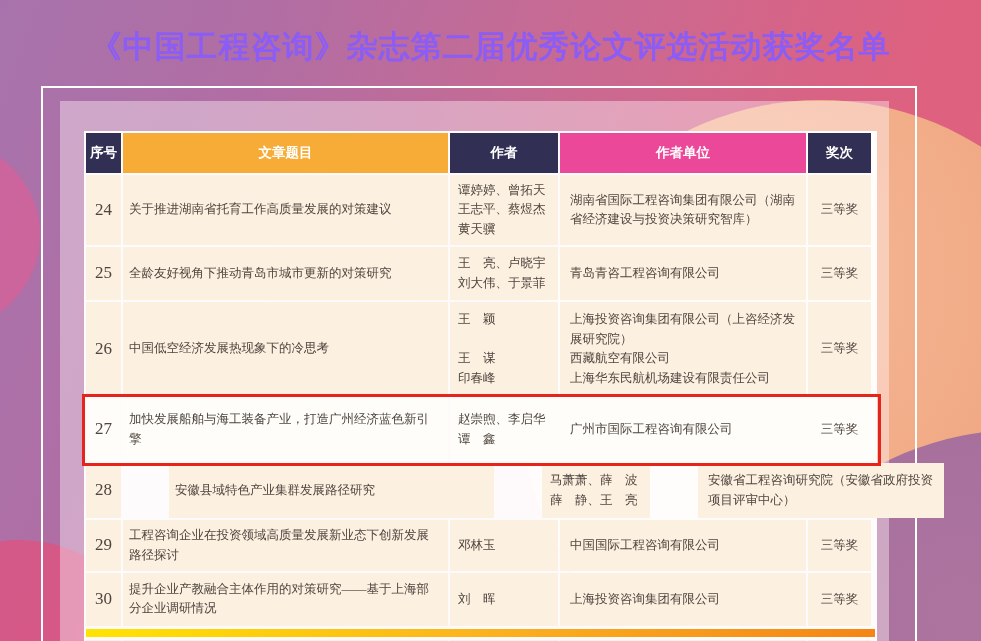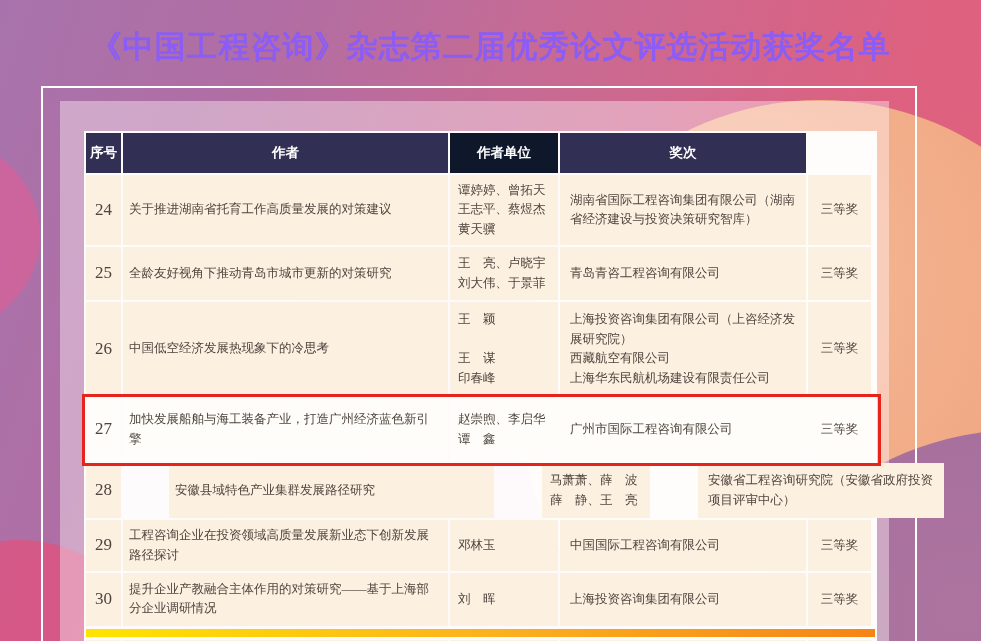--- a/index.html
+++ b/index.html
@@ -96,22 +96,23 @@
 <div class="circle circle-pink-bl"></div>
 
 <div class="frame"></div>
 <div class="panel"></div>
 
 <div class="page-title" style="color: #8b5cf6;">《中国工程咨询》杂志第二届优秀论文评选活动获奖名单</div>
 
 <div class="award-table">
     <div class="trow hrow">
       <div class="cell c-no navy" style="background: rgb(49, 47, 84);">序号</div>
+      <div class="cell c-title orange" style="background: rgb(248, 172, 56);">文章题目</div>
       <div class="cell c-auth navy" style="background: rgb(49, 47, 84);">作者</div>
-      <div class="cell c-org orange" style="background: #0f172a;">作者单位</div>
+      <div class="cell c-org orange" style="background: #ec4899;">作者单位</div>
       <div class="cell c-award navy" style="background: rgb(49, 47, 84); font-family: Liberation Serif, serif;">奖次</div>
     </div>
     <div class="trow" style="min-height: 70px;">
       <div class="cell c-no">24</div>
       <div class="cell c-title">关于推进湖南省托育工作高质量发展的对策建议</div>
       <div class="cell c-auth">谭婷婷、曾拓天
 王志平、蔡煜杰
 黄天骥</div>
       <div class="cell c-org">湖南省国际工程咨询集团有限公司（湖南省经济建设与投资决策研究智库）</div>
       <div class="cell c-award">三等奖</div>

